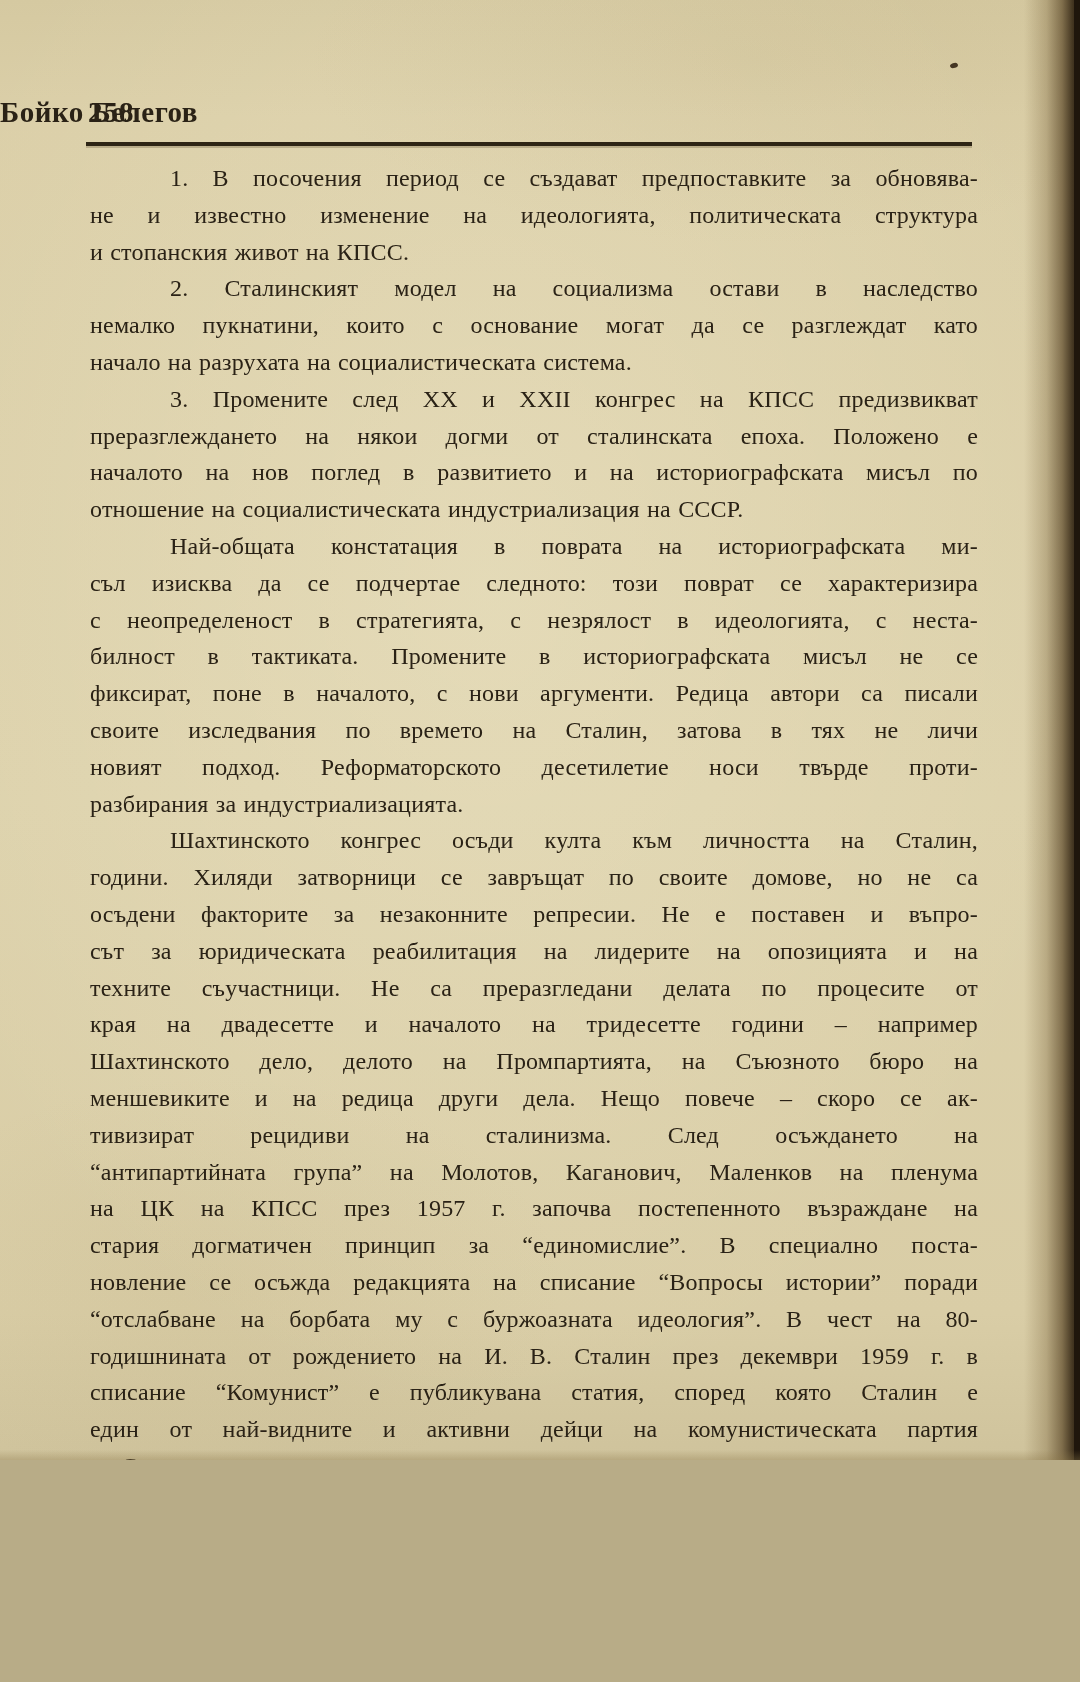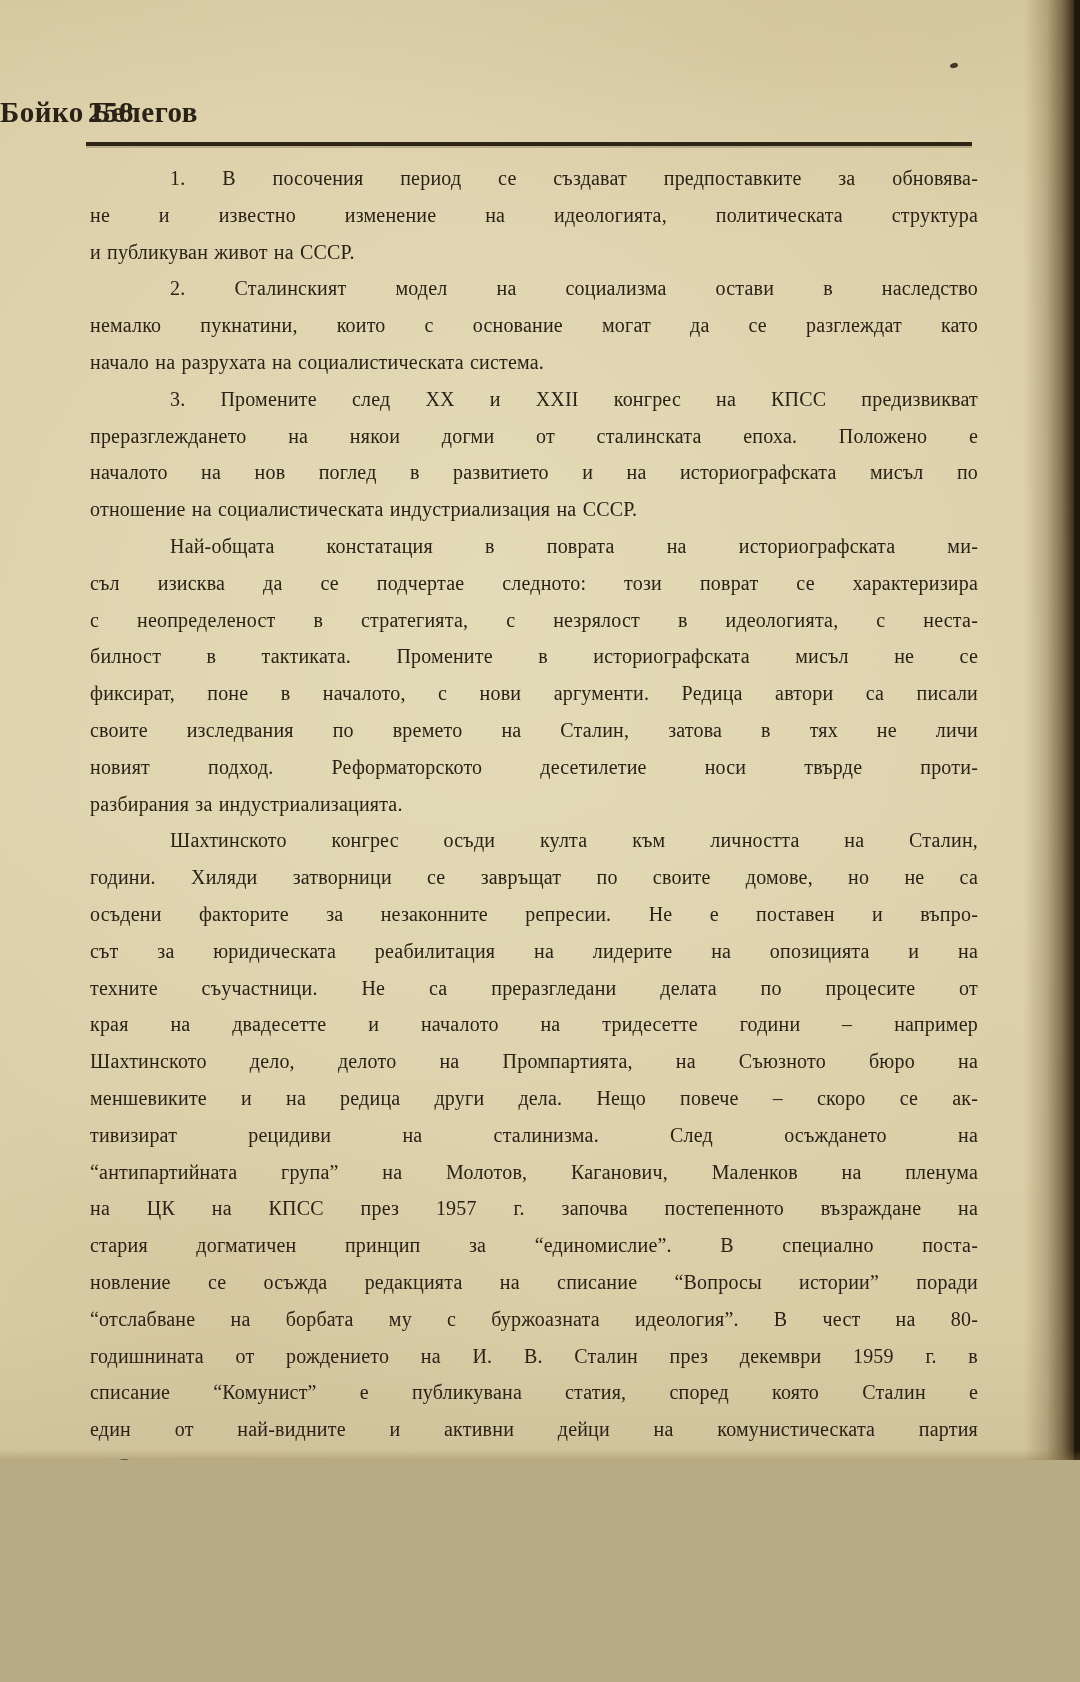--- a/index.html
+++ b/index.html
@@ -78,21 +78,21 @@
     background: #2e2515;
     box-shadow: 0 2px 0 rgba(80,65,35,0.25);
   }
   .textblock {
     position: absolute;
     left: 90px;
     top: 160px;
     width: 888px;
   }
   .line {
-    font-size: 20px;
+    font-size: 24px;
     line-height: 36.8px;
     height: 36.8px;
     white-space: normal;
     text-align: justify;
     text-align-last: justify;
     letter-spacing: 0.2px;
     word-spacing: 1px;
     font-family: Liberation Serif, serif;
   }
   .line.indent { padding-left: 80px; }
@@ -107,21 +107,21 @@
 
   <div class="runhead-wrap">
     <span class="runhead">Бойко Белегов</span>
   </div>
 
   <div class="head-rule"></div>
 
   <div class="textblock" id="textblock">
       <div class="line indent">1. В посочения период се създават предпоставките за обновява-</div>
       <div class="line">не и известно изменение на идеологията, политическата структура</div>
-      <div class="line par-end">и публикуван живот на СССР.</div>
+      <div class="line par-end">и стопанския живот на КПСС.</div>
       <div class="line indent">2. Сталинският модел на социализма остави в наследство</div>
       <div class="line">немалко пукнатини, които с основание могат да се разглеждат като</div>
       <div class="line par-end">начало на разрухата на социалистическата система.</div>
       <div class="line indent">3. Промените след XX и XXII конгрес на КПСС предизвикват</div>
       <div class="line">преразглеждането на някои догми от сталинската епоха. Положено е</div>
       <div class="line">началото на нов поглед в развитието и на историографската мисъл по</div>
       <div class="line par-end">отношение на социалистическата индустриализация на СССР.</div>
       <div class="line indent">Най-общата констатация в поврата на историографската ми-</div>
       <div class="line">съл изисква да се подчертае следното: този поврат се характеризира</div>
       <div class="line">с неопределеност в стратегията, с незрялост в идеологията, с неста-</div>

